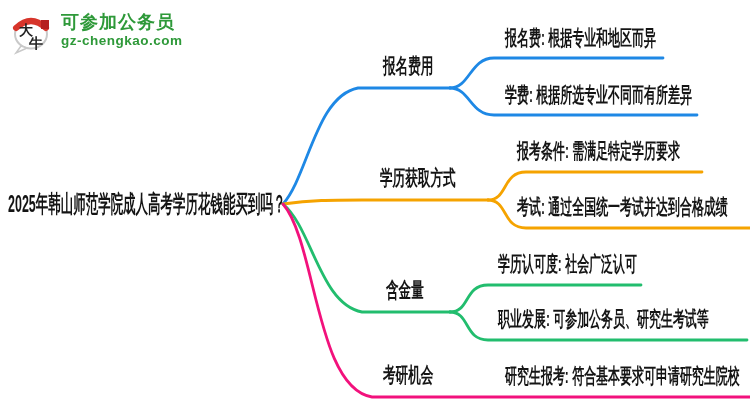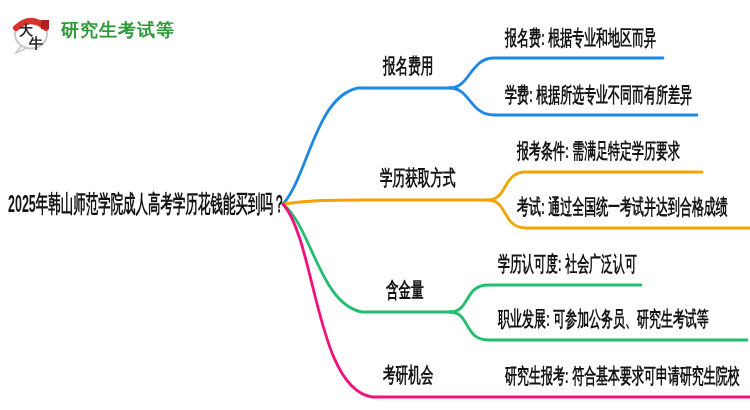--- a/index.html
+++ b/index.html
@@ -45,21 +45,22 @@
   <header class="logo">
     <svg width="46" height="48" viewBox="0 0 46 48">
       <ellipse cx="23" cy="27" rx="16" ry="14.5" fill="#ffffff" stroke="#c9c9c9" stroke-width="2"></ellipse>
       <path d="M13 39 L8 46 L19 41 Z" fill="#ffffff" stroke="#c9c9c9" stroke-width="1.5"></path>
       <path d="M8 21 Q23 7 38 21" stroke="#d7352b" stroke-width="6" fill="none" stroke-linecap="round"></path>
       <rect x="33" y="13" width="8" height="9" fill="#b5201f"></rect>
       <text x="11" y="28" font-size="14" font-weight="bold" fill="#222222">大</text>
       <text x="21" y="41" font-size="14" font-weight="bold" fill="#222222">牛</text>
     </svg>
     <div class="logo-text">
-      <div class="logo-title">研究生考试等</div>
+      <div class="logo-title">可参加公务员</div>
+      <div class="logo-url">gz-chengkao.com</div>
     </div>
   </header>
 
   <div class="node root-label" style="left:8px;top:191px;">2025年韩山师范学院成人高考学历花钱能买到吗？</div>
 
   <div class="node branch-label" style="left:383px;top:55px;">报名费用</div>
   <div class="node branch-label" style="left:380px;top:167px;">学历获取方式</div>
   <div class="node branch-label" style="left:386px;top:279px;">含金量</div>
   <div class="node branch-label" style="left:383px;top:364px;">考研机会</div>
 

